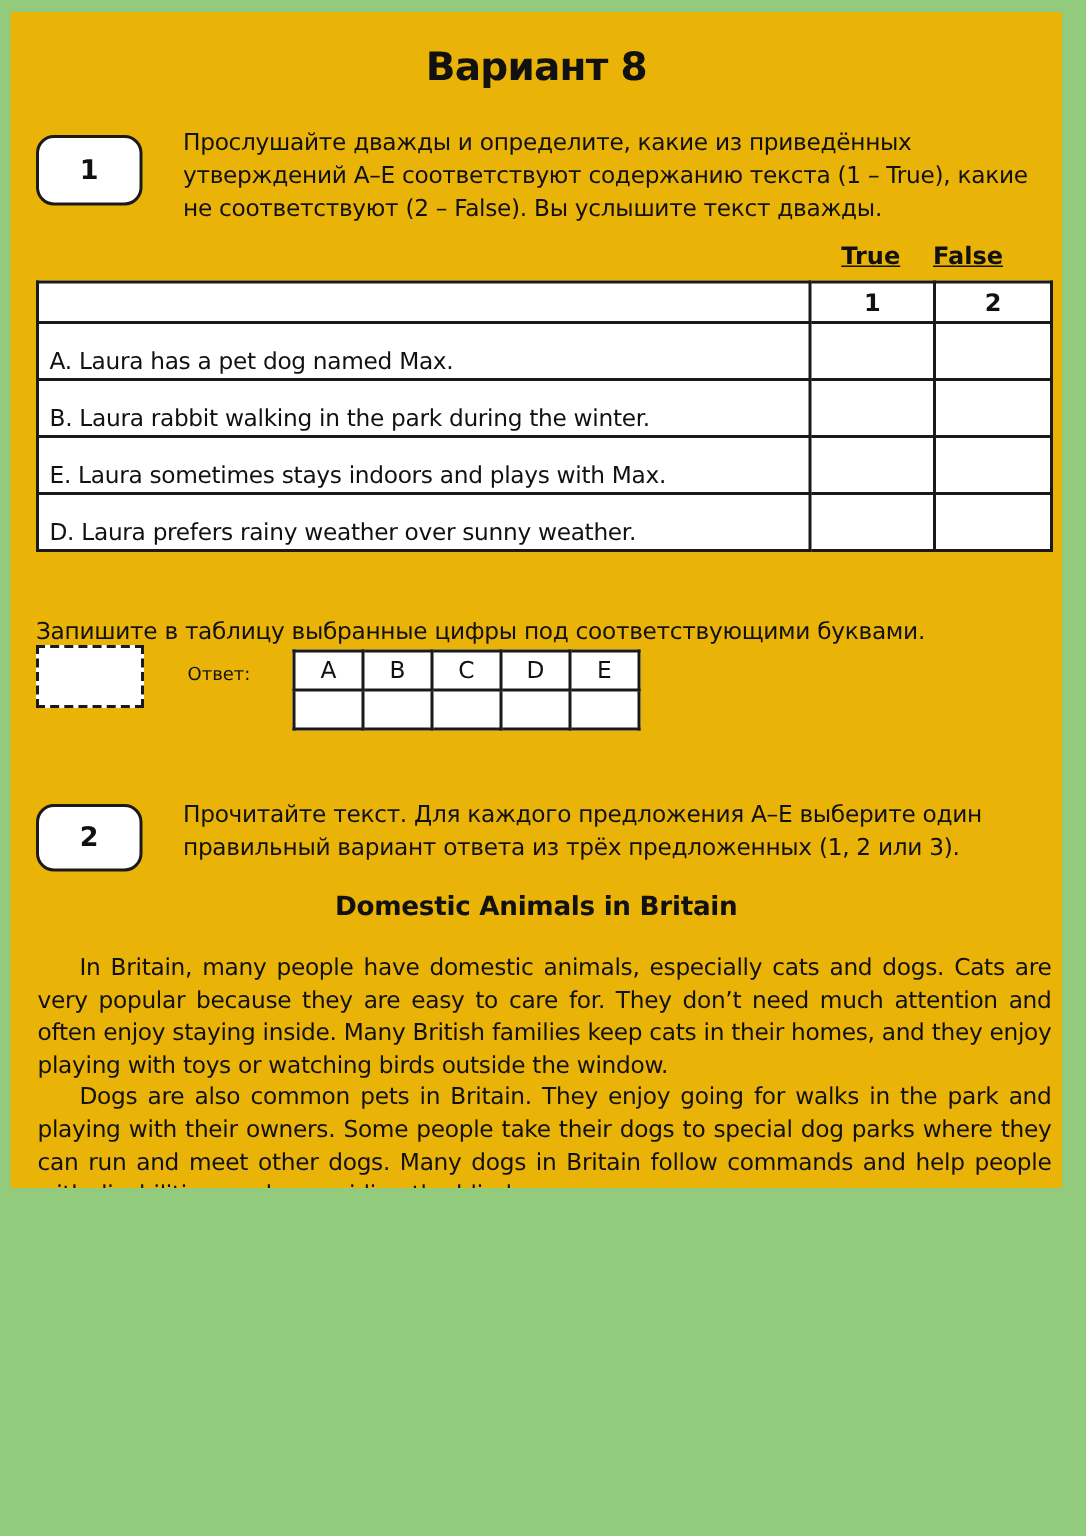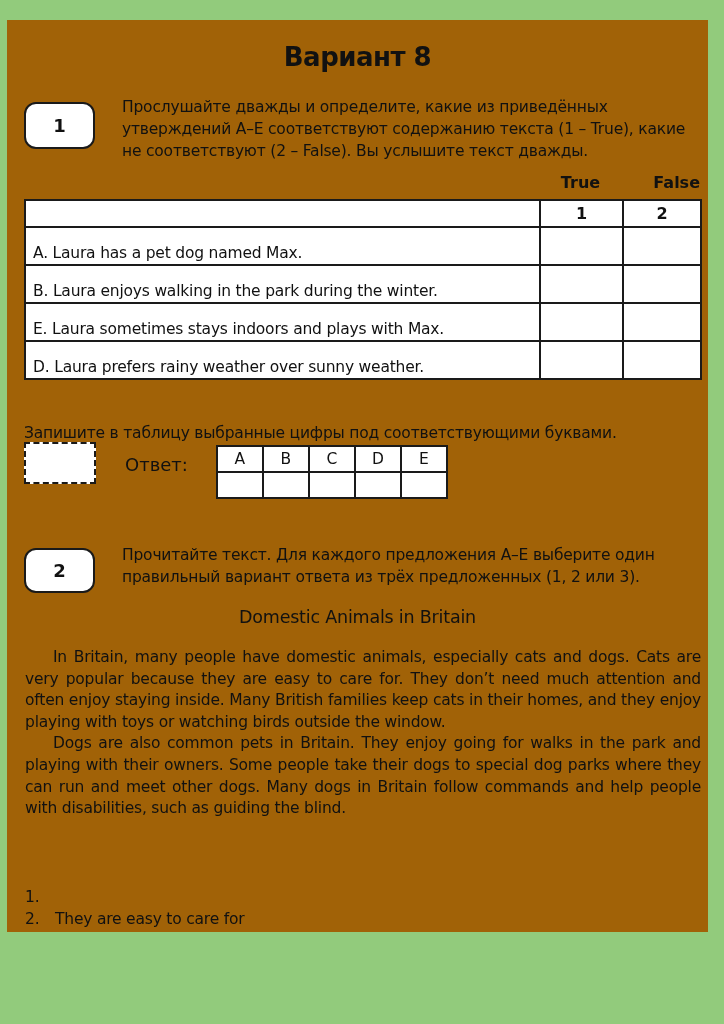--- a/index.html
+++ b/index.html
@@ -1,54 +1,54 @@
 <!DOCTYPE html>
 <html><head>
 <meta charset="utf-8">
 <style>
   * { margin:0; padding:0; box-sizing:border-box; }
   html,body { width:724px; height:1024px; }
   body { font-family:"DejaVu Sans", sans-serif; color:#111; background:#fff; }
   .page { position:relative; width:724px; height:1024px; background:#92cb7c; }
-  .sheet { position:absolute; left:7px; top:20px; width:701px; height:912px; background:#a16207; overflow:hidden; }
+  .sheet { position:absolute; left:7px; top:8px; width:701px; height:784px; background:#eab308; overflow:hidden; }
 
   .title { position:absolute; top:22px; left:0; width:100%; text-align:center;
            font-size:26px; font-weight:bold; letter-spacing:-0.5px; }
 
   .task-row { position:absolute; left:17px; display:flex; align-items:flex-start; }
   .task-num-box { flex:0 0 auto; width:71px; height:47px; border:2px solid #1a1a1a; border-radius:12px;
                   display:flex; align-items:center; justify-content:center;
                   font-size:18px; font-weight:bold; background:#fff; }
   .task-instr { margin-left:27px; width:586px; font-size:15.5px; line-height:22px; letter-spacing:-0.2px; }
   .b { font-weight:normal; }
 
   .tf-labels { position:absolute; top:153px; left:17px; width:676px; display:flex; }
   .tf-spacer { width:515px; }
-  .tf-true  { width:83px; text-align:center; font-weight:bold; font-size:16px; }
-  .tf-false { width:78px; text-align:right; font-weight:bold; font-size:16px; }
+  .tf-true  { width:83px; text-align:center; font-weight:bold; font-size:16px;text-decoration:underline; }
+  .tf-false { width:78px; text-align:left; font-weight:bold; font-size:16px;text-decoration:underline; }
 
   table { border-collapse:collapse; background:#fff; }
   td { border:2px solid #1a1a1a; }
 
   .main-table { position:absolute; top:179px; left:17px; width:676px; table-layout:fixed; }
   .main-table td { height:27px; font-size:15.5px; letter-spacing:-0.2px; }
   .main-table td.stmt { padding:16px 4px 2px 7px; }
   .main-table td.num  { text-align:center; font-weight:bold; font-size:16px; }
 
   .write-note { position:absolute; top:376px; left:17px; width:676px;
                 font-size:15.5px; letter-spacing:-0.2px;margin-top:28px; }
 
   .answer-row { position:absolute; top:422px; left:17px; display:flex; align-items:flex-start; }
   .dashed-box { width:72px; height:42px; border:2px dashed #1a1a1a; background:#fff; }
-  .answer-label { margin-left:29px; margin-top:12px; font-size:18px; }
+  .answer-label { margin-left:29px; margin-top:12px; font-size:12px; }
   .answer-table { margin-left:28px; margin-top:3px; table-layout:fixed; }
   .answer-table td { width:46px; height:26px; text-align:center; font-size:15.5px; }
 
   .reading-title { position:absolute; top:587px; left:0; width:100%; text-align:center;
-                   font-size:17.5px; font-weight:normal; letter-spacing:-0.2px; }
+                   font-size:17.5px; font-weight:bold; letter-spacing:-0.2px; }
 
   .reading { position:absolute; top:627px; left:18px; width:676px;
              font-size:15.5px; line-height:21.6px; text-align:justify; letter-spacing:-0.2px; }
   .reading p { text-indent:28px; }
 
   .question { position:absolute; top:867px; left:18px; width:676px;
               font-size:15.5px; letter-spacing:-0.2px; }
   .q-label { font-weight:bold; font-size:16px; margin-bottom:3px; }
   .q-option { display:flex; line-height:21.8px; }
   .q-num { width:30px; flex:0 0 auto; }
@@ -85,21 +85,21 @@
         <td class="stmt"></td>
         <td class="num">1</td>
         <td class="num">2</td>
       </tr>
       <tr>
         <td class="stmt"><span class="b">A.</span> <span>Laura has a pet dog named Max.</span></td>
         <td></td>
         <td></td>
       </tr>
       <tr>
-        <td class="stmt"><span class="b">B.</span> <span>Laura enjoys walking in the park during the winter.</span></td>
+        <td class="stmt"><span class="b">B.</span> <span>Laura rabbit walking in the park during the winter.</span></td>
         <td></td>
         <td></td>
       </tr>
       <tr>
         <td class="stmt"><span class="b">E.</span> <span>Laura sometimes stays indoors and plays with Max.</span></td>
         <td></td>
         <td></td>
       </tr>
       <tr>
         <td class="stmt"><span class="b">D.</span> <span>Laura prefers rainy weather over sunny weather.</span></td>

